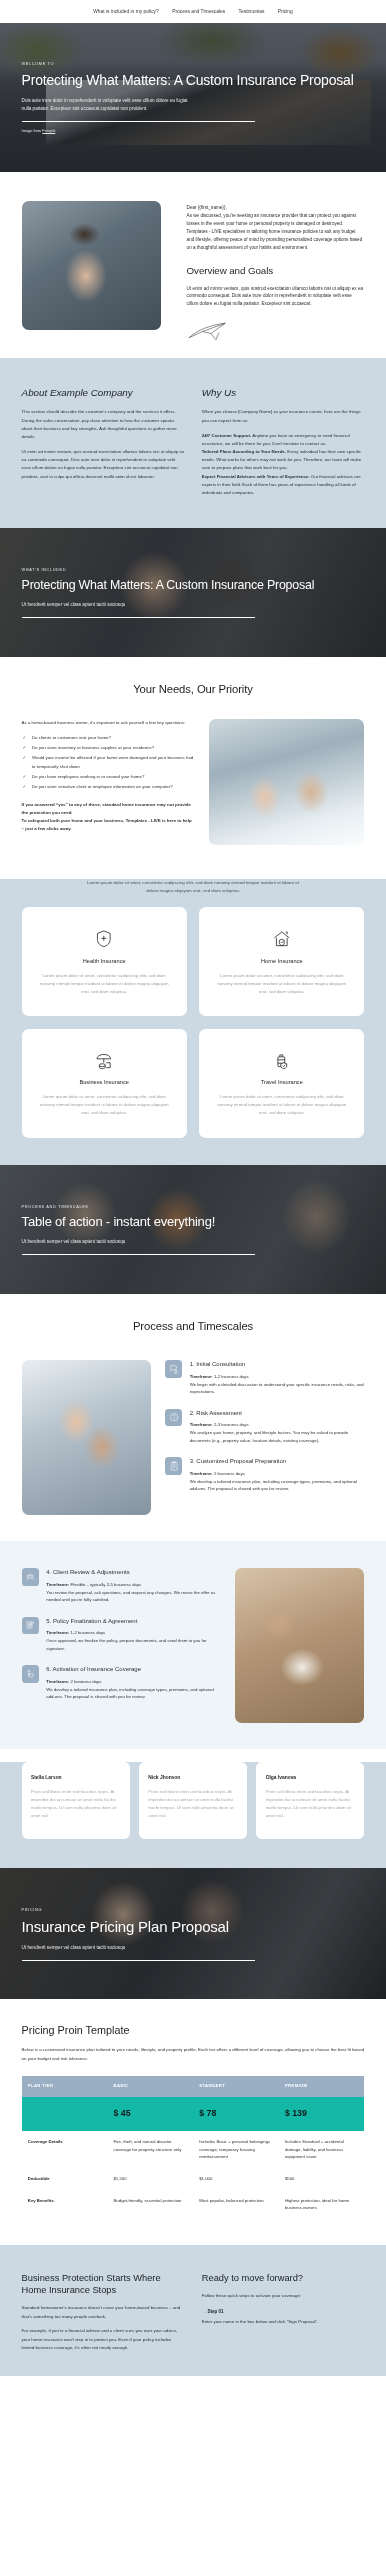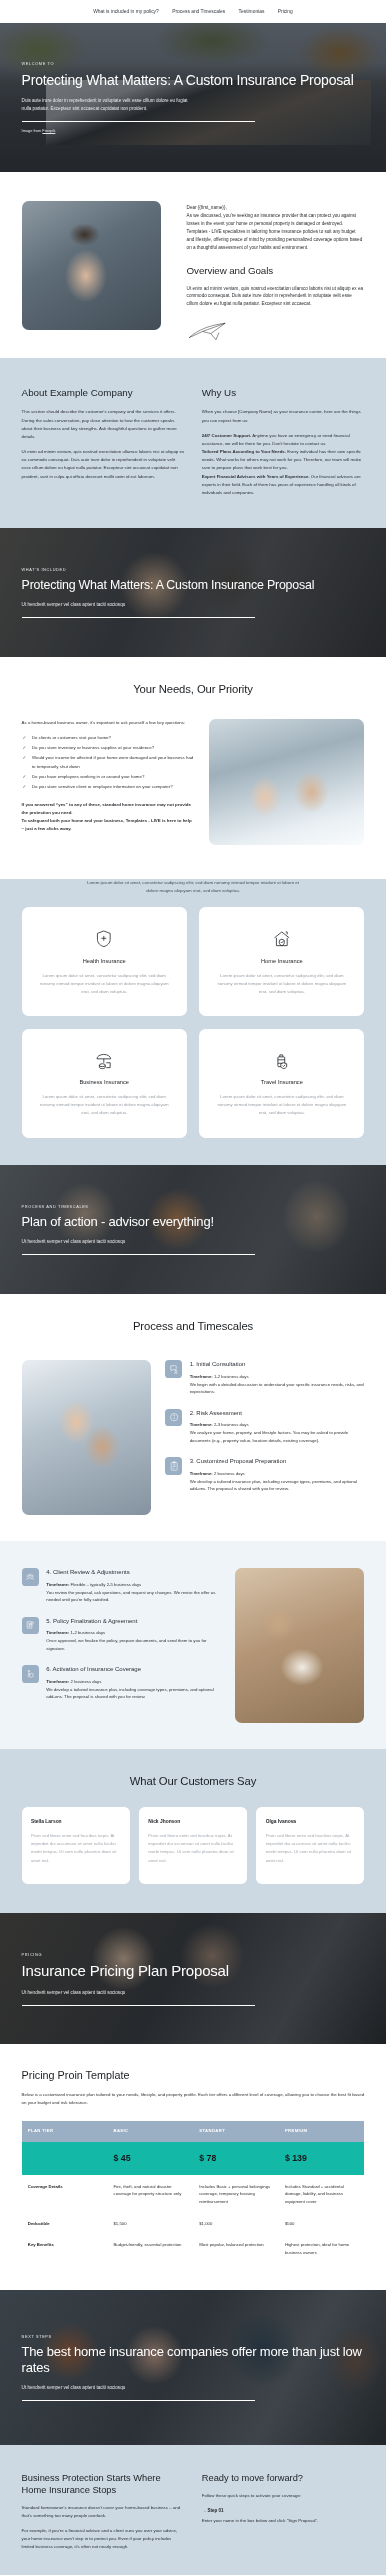--- a/index.html
+++ b/index.html
@@ -81,21 +81,21 @@
   .sec-h2 { font-size:9.8px; font-weight:300; color:#1d2125; letter-spacing:-0.1px; }
   .letter-body .sec-h2 { margin:11.3px 0 6.7px; }
   .sig { margin-top:11.3px; width:62px; height:23px; }
   .sig svg { width:100%; height:100%; }
 
   
   .band-blue { background:#ccd8e2; }
   .band-soft { background:#eef4f8; }
   .about { display:flex; gap:17.5px; padding:27px 21.6px 31px; }
   .about .col { flex:1; }
-  .about h2 { font-size:9.8px; font-weight:300; color:#1d2125; margin-bottom:8.2px; }
+  .about h2 { font-size:9.8px; font-weight:300; color:#1d2125; margin-bottom:8.2px;font-style:italic; }
   .about p { font-size:4.4px; line-height:1.85; color:#2c3034; }
   .about p + p { margin-top:7.2px; }
   .about b { font-weight:700; }
 
   
   .center-h2 { text-align:center; font-size:11.3px; font-weight:300; color:#1b1f23; padding:24px 0 3.1px; letter-spacing:-0.1px; }
   .center-sub { text-align:center; font-size:4.4px; color:#4a5056; max-width:222px; margin:3.1px auto 0; line-height:1.8; }
   .needs { display:flex; gap:15.5px; padding:17.5px 21.6px 31px; align-items:flex-start; }
   .needs .txt { flex:1; }
   .needs .txt p { font-size:4.4px; line-height:1.8; color:#2c3034; }
@@ -316,21 +316,21 @@
         </div>
       </div>
     </div>
   </section>
 
   <section class="hero" style="height:129px">
     <div class="hero-bg h3"></div>
     <div class="hero-scrim"></div>
     <div class="hero-inner">
       <div class="eyebrow">PROCESS AND TIMESCALES</div>
-      <h2 class="hero-title" style="font-size:13px">Plan of action - advisor everything!</h2>
+      <h2 class="hero-title" style="font-size:13px">Table of action - instant everything!</h2>
       <p class="hero-sub">Ut hendrerit semper vel class aptent taciti sociosqu</p>
       <div class="hero-rule"></div>
     </div>
   </section>
 
   <section>
     <h2 class="center-h2">Process and Timescales</h2>
     <div class="proc-wrap">
       <div class="proc-row">
         <div class="proc-photo a"></div>
@@ -431,21 +431,20 @@
               <div class="step-tf"><b>Timeframe:</b><span> 2 business days</span></div>
               <div class="step-body">We develop a tailored insurance plan, including coverage types, premiums, and optional add-ons. The proposal is shared with you for review.</div>
             </div>
           </div>
         </div>
       </div>
     </div>
   </section>
 
   <section class="band-blue">
-    <h2 class="center-h2">What Our Customers Say</h2>
     <div class="tst-wrap">
       <div class="tst-grid">
         <div class="tst-card">
           <div class="tst-name">Stella Larson</div>
           <div class="tst-text">Proin sed libero enim sed faucibus turpis. At imperdiet dui accumsan sit amet nulla facilisi morbi tempus. Ut sem nulla pharetra diam sit amet nisl.</div>
         </div>
         <div class="tst-card">
           <div class="tst-name">Nick Jhonson</div>
           <div class="tst-text">Proin sed libero enim sed faucibus turpis. At imperdiet dui accumsan sit amet nulla facilisi morbi tempus. Ut sem nulla pharetra diam sit amet nisl.</div>
         </div>
@@ -502,30 +501,20 @@
         <tr>
           <td class="rowhead">Key Benefits</td>
           <td>Budget-friendly, essential protection</td>
           <td>Most popular, balanced protection</td>
           <td>Highest protection, ideal for home business owners</td>
         </tr>
       </tbody>
     </table>
   </section>
 
-  <section class="hero" style="height:155px">
-    <div class="hero-bg h5"></div>
-    <div class="hero-scrim"></div>
-    <div class="hero-inner">
-      <div class="eyebrow">NEXT STEPS</div>
-      <h2 class="hero-title" style="font-size:13px">The best home insurance companies offer more than just low rates</h2>
-      <p class="hero-sub">Ut hendrerit semper vel class aptent taciti sociosqu</p>
-      <div class="hero-rule"></div>
-    </div>
-  </section>
 
   <section class="band-blue">
     <div class="cta2">
       <div class="col">
         <h2>Business Protection Starts Where Home Insurance Stops</h2>
         <p>Standard homeowner's insurance doesn't cover your home-based business – and that's something too many people overlook.</p>
         <p>For example, if you're a financial advisor and a client sues you over your advice, your home insurance won't step in to protect you. Even if your policy includes limited business coverage, it's often not nearly enough.</p>
 
       </div>
       <div class="col">

